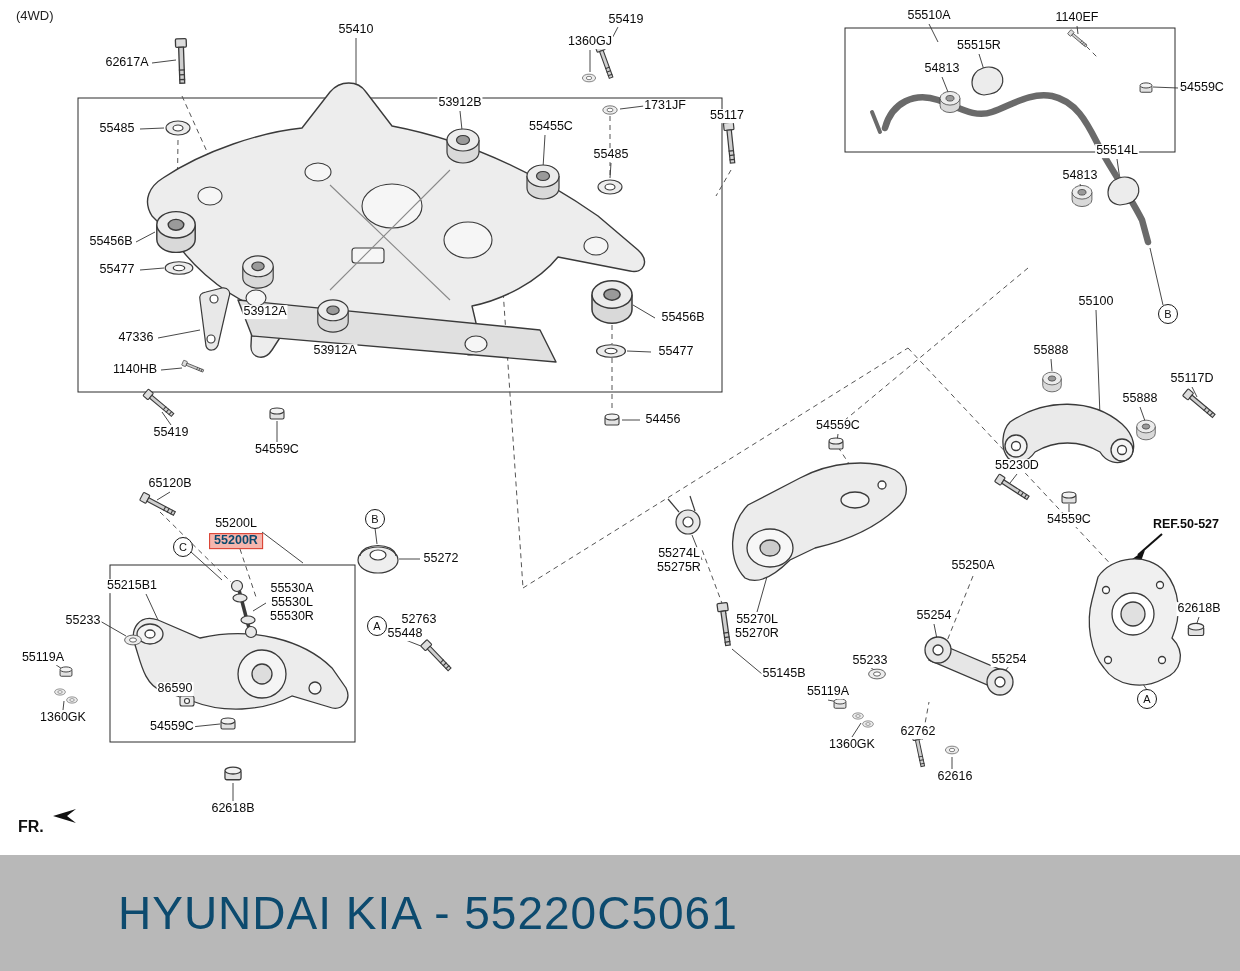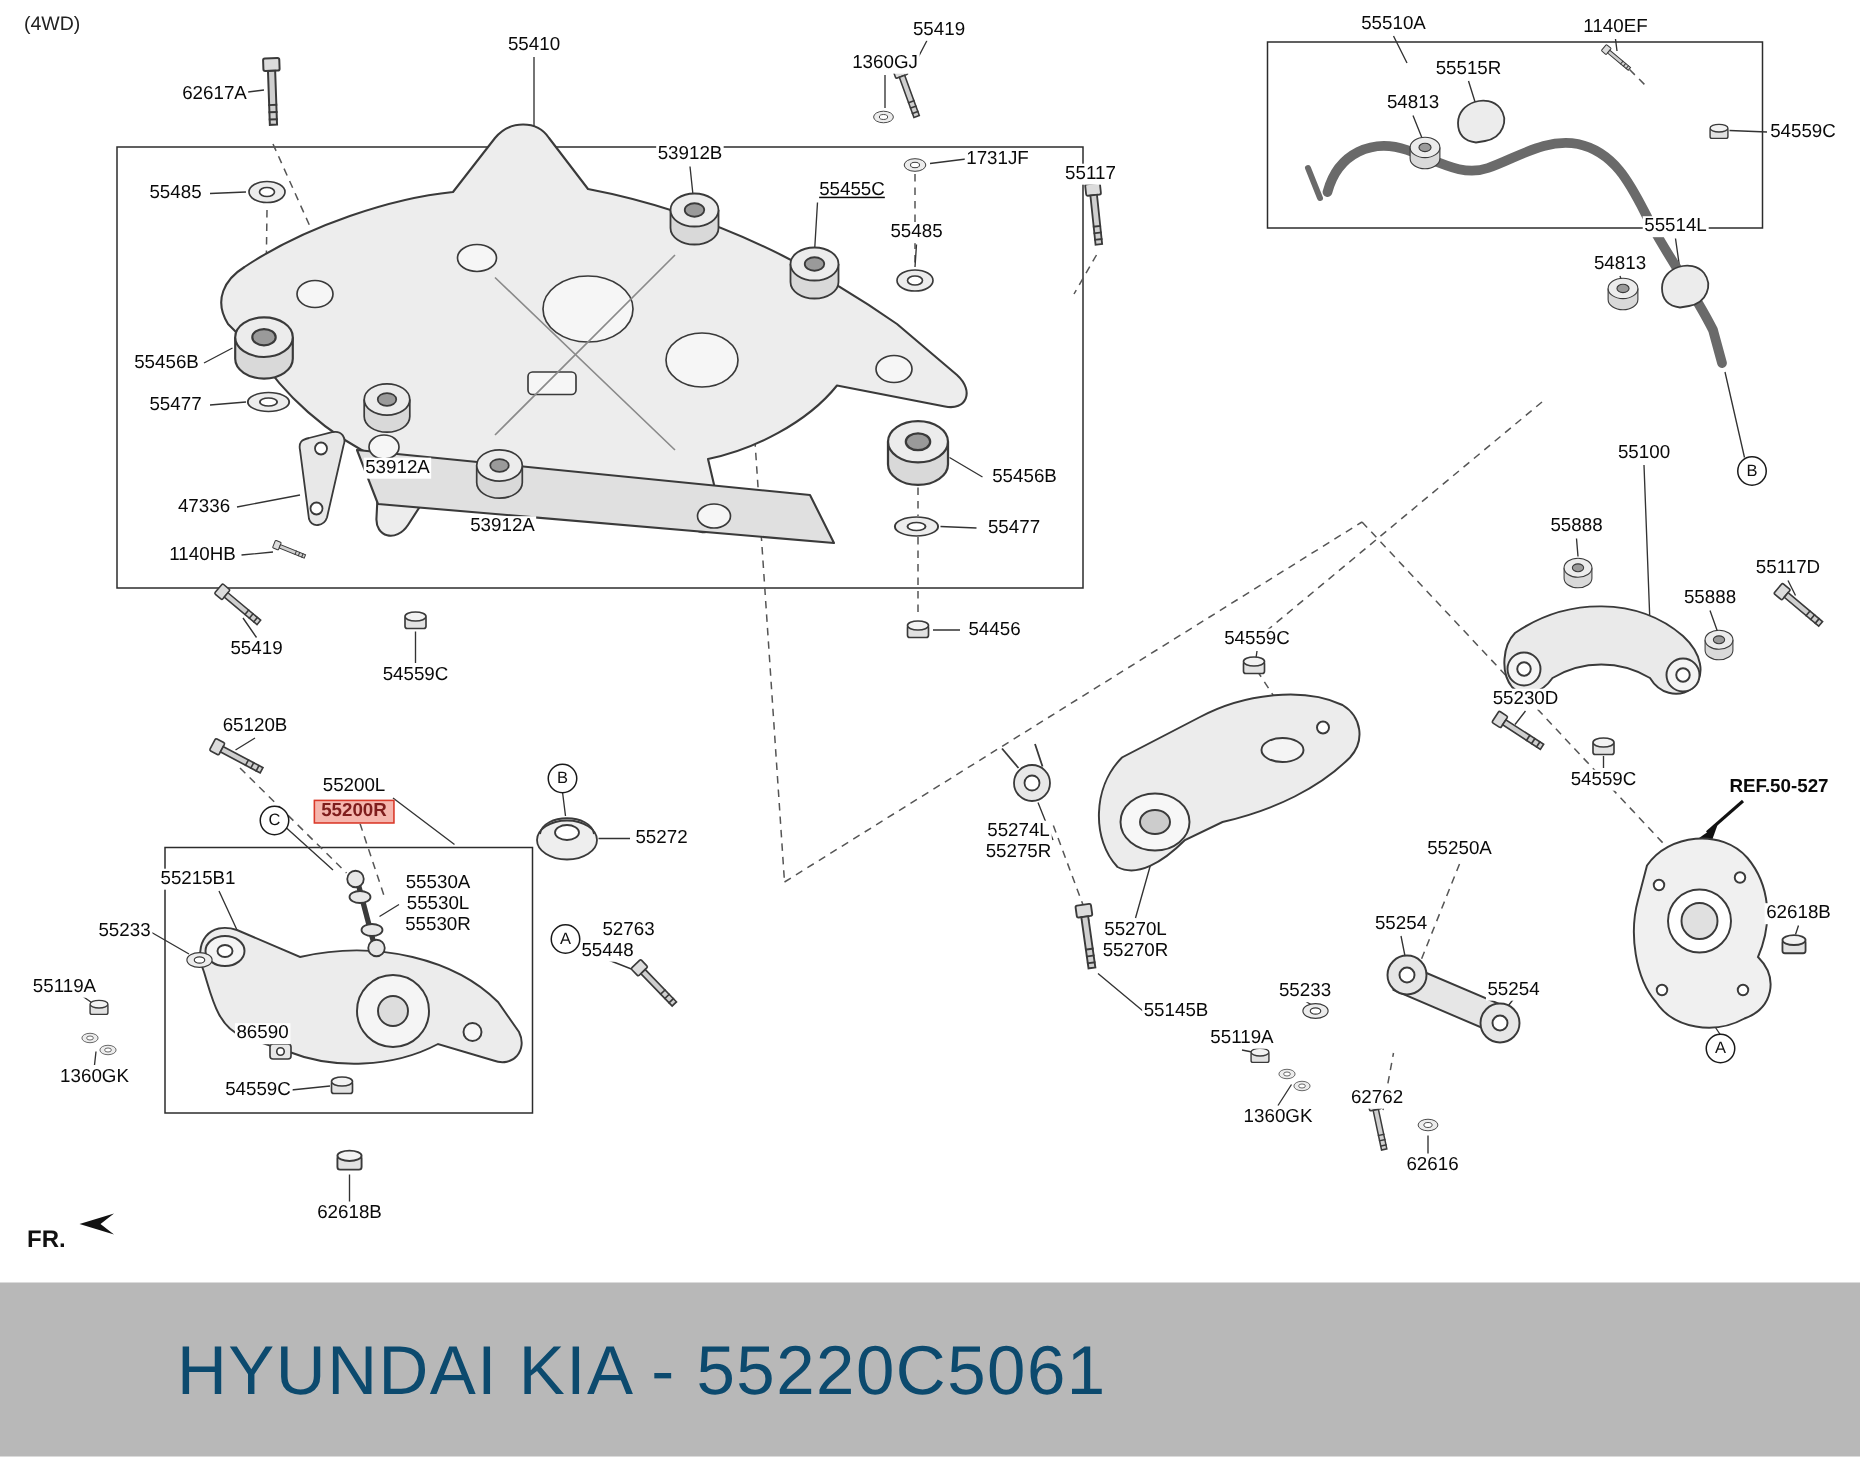--- a/index.html
+++ b/index.html
@@ -7,21 +7,21 @@
   .stage{position:relative;width:1240px;height:971px;background:#fff;}
   .diagram{position:absolute;left:0;top:0;width:1240px;height:855px;background:#fff;}
   #label-layer{position:absolute;left:0;top:0;width:1240px;height:855px;}
   .part-label{
     position:absolute;transform:translate(-50%,-50%);
     font-size:12.5px;color:#0a0a0a;white-space:nowrap;line-height:1.1;
     background:#fff;padding:0 1px;
   }
   .part-label.bold{font-weight:bold;}
   .part-label.highlight{
-    background:#f5b6ae;color:#7f1d1d;border:1.5px solid #d93a2b;
+    background:#f5b6ae;color:#0c4a6e;border:1.5px solid #d93a2b;
     padding:0 4px;font-weight:bold;
   }
   .marker{
     position:absolute;transform:translate(-50%,-50%);
     width:18px;height:18px;border:1.3px solid #1a1a1a;border-radius:50%;
     background:#fff;display:flex;align-items:center;justify-content:center;
     font-size:11px;color:#111;
   }
   .drive-note{position:absolute;left:16px;top:8px;font-size:13px;color:#222;}
   .fr-block{position:absolute;left:18px;top:806px;width:70px;height:36px;}
@@ -343,26 +343,26 @@
           <use href="#g-nut" transform="translate(66,672) scale(0.85)"></use>
         </g>
       <g>
         <use href="#g-washer" transform="translate(60,692) scale(0.45)"></use>
         <use href="#g-washer" transform="translate(72,700) scale(0.45)"></use>
       </g>
     </svg>
 
     
     <div id="label-layer">
-        <div class="part-label" style="left: 127px; top: 63px; margin-left: 16px;">62617A</div>
+        <div class="part-label" style="left: 127px; top: 63px;">62617A</div>
         <div class="part-label" style="left: 356px; top: 30px;">55410</div>
         <div class="part-label" style="left: 590px; top: 42px;">1360GJ</div>
         <div class="part-label" style="left: 626px; top: 20px;">55419</div>
         <div class="part-label" style="left: 460px; top: 103px;">53912B</div>
-        <div class="part-label" style="left: 568px; top: 127px; text-decoration: underline;">55455C</div>
+        <div class="part-label" style="left: 551px; top: 127px;">55455C</div>
         <div class="part-label" style="left: 665px; top: 106px;">1731JF</div>
         <div class="part-label" style="left: 727px; top: 116px;">55117</div>
         <div class="part-label" style="left: 117px; top: 129px;">55485</div>
         <div class="part-label" style="left: 611px; top: 155px;">55485</div>
         <div class="part-label" style="left: 111px; top: 242px;">55456B</div>
         <div class="part-label" style="left: 117px; top: 270px;">55477</div>
         <div class="part-label" style="left: 265px; top: 312px;">53912A</div>
         <div class="part-label" style="left: 335px; top: 351px;">53912A</div>
         <div class="part-label" style="left: 136px; top: 338px;">47336</div>
         <div class="part-label" style="left: 135px; top: 370px;">1140HB</div>

